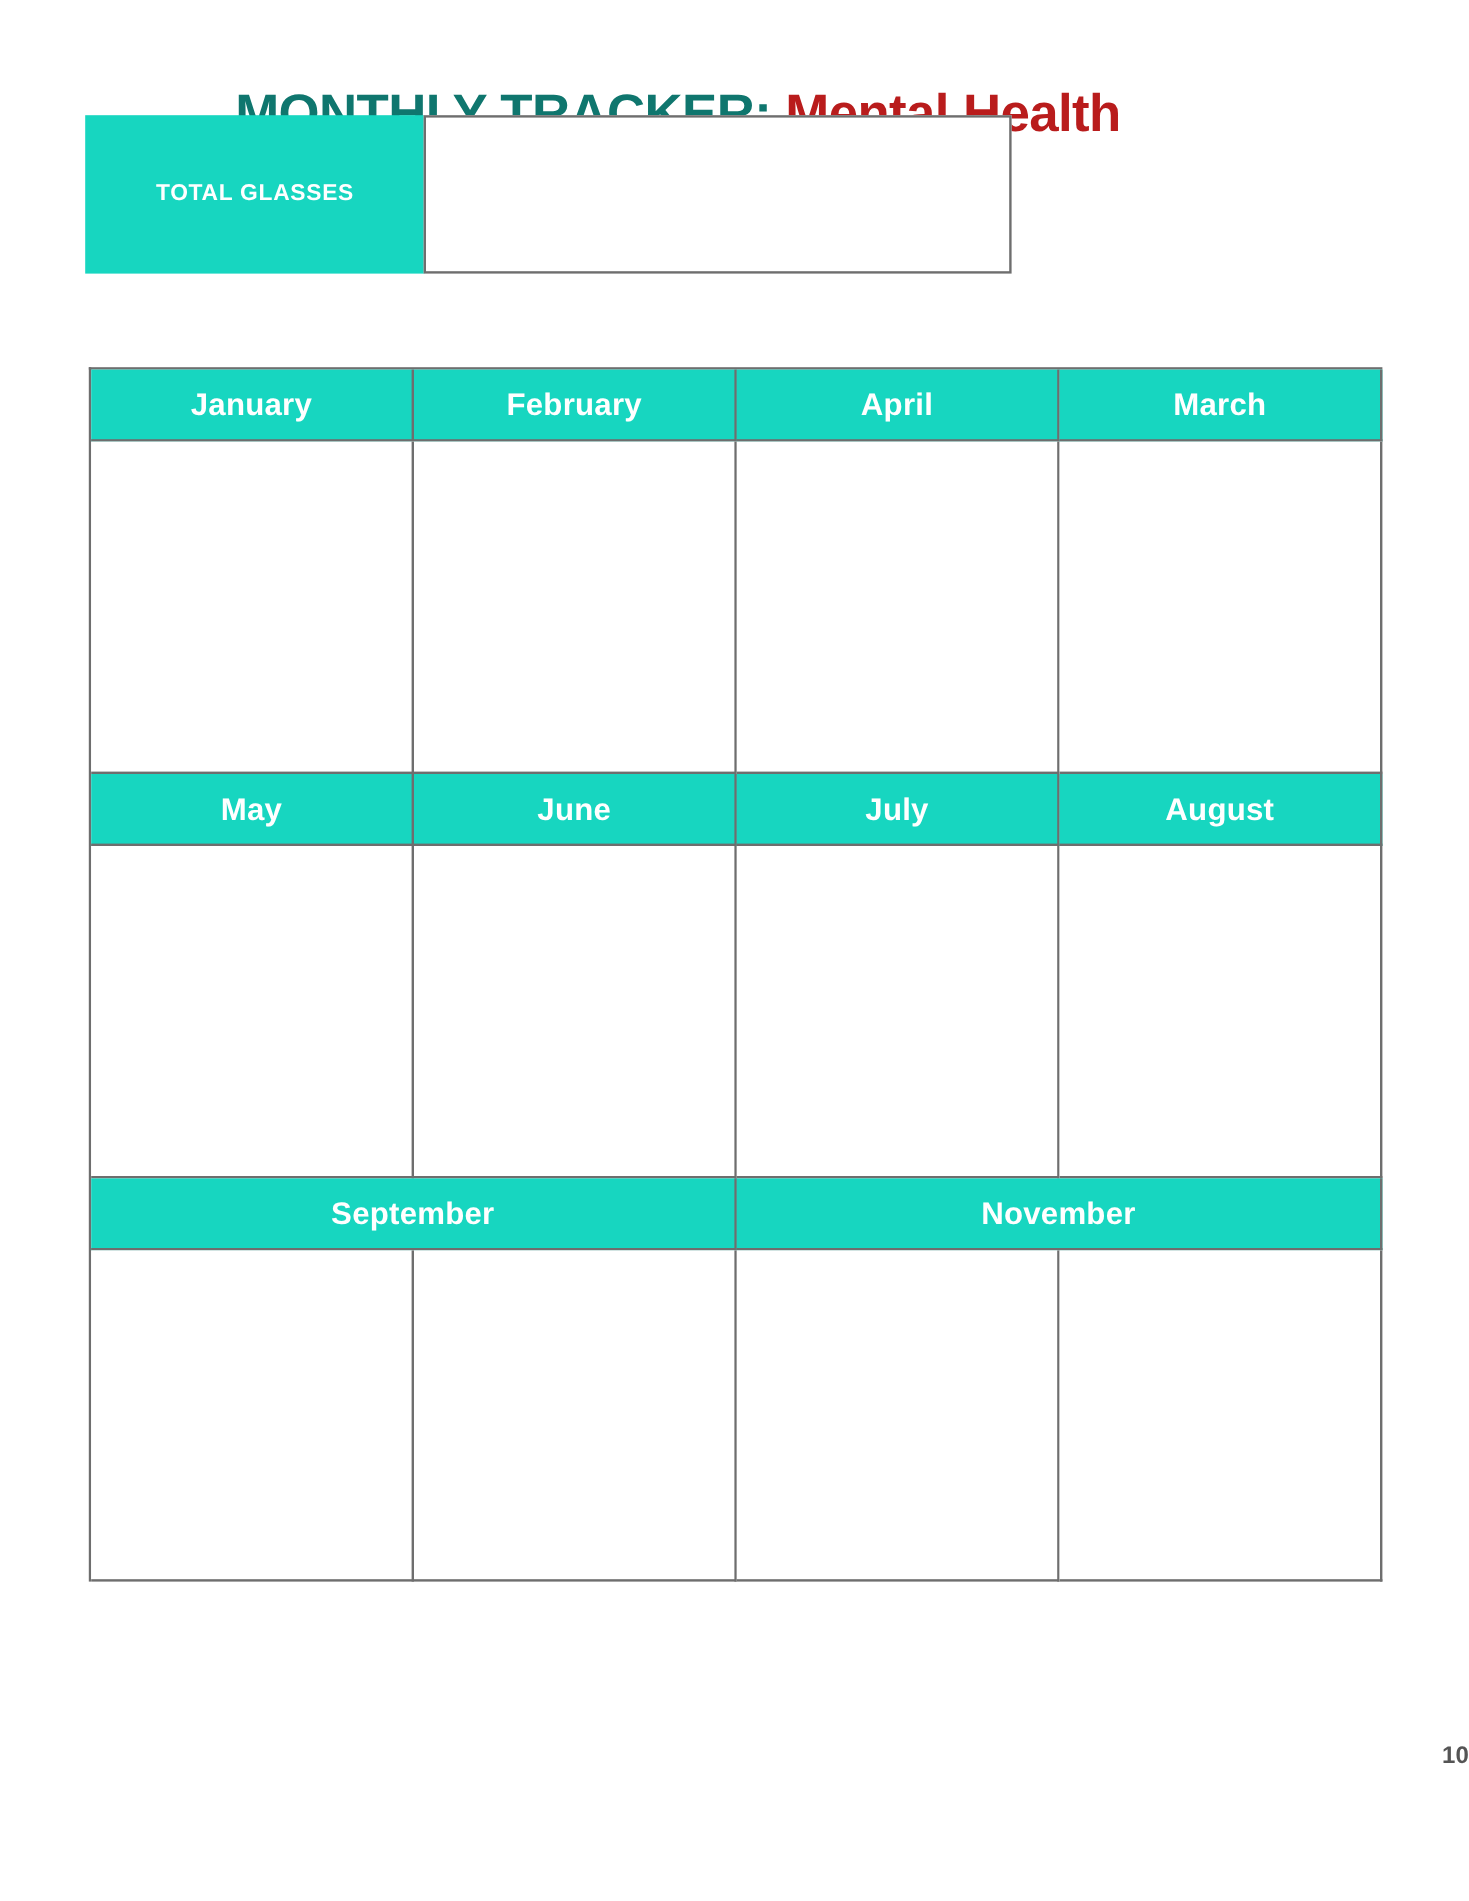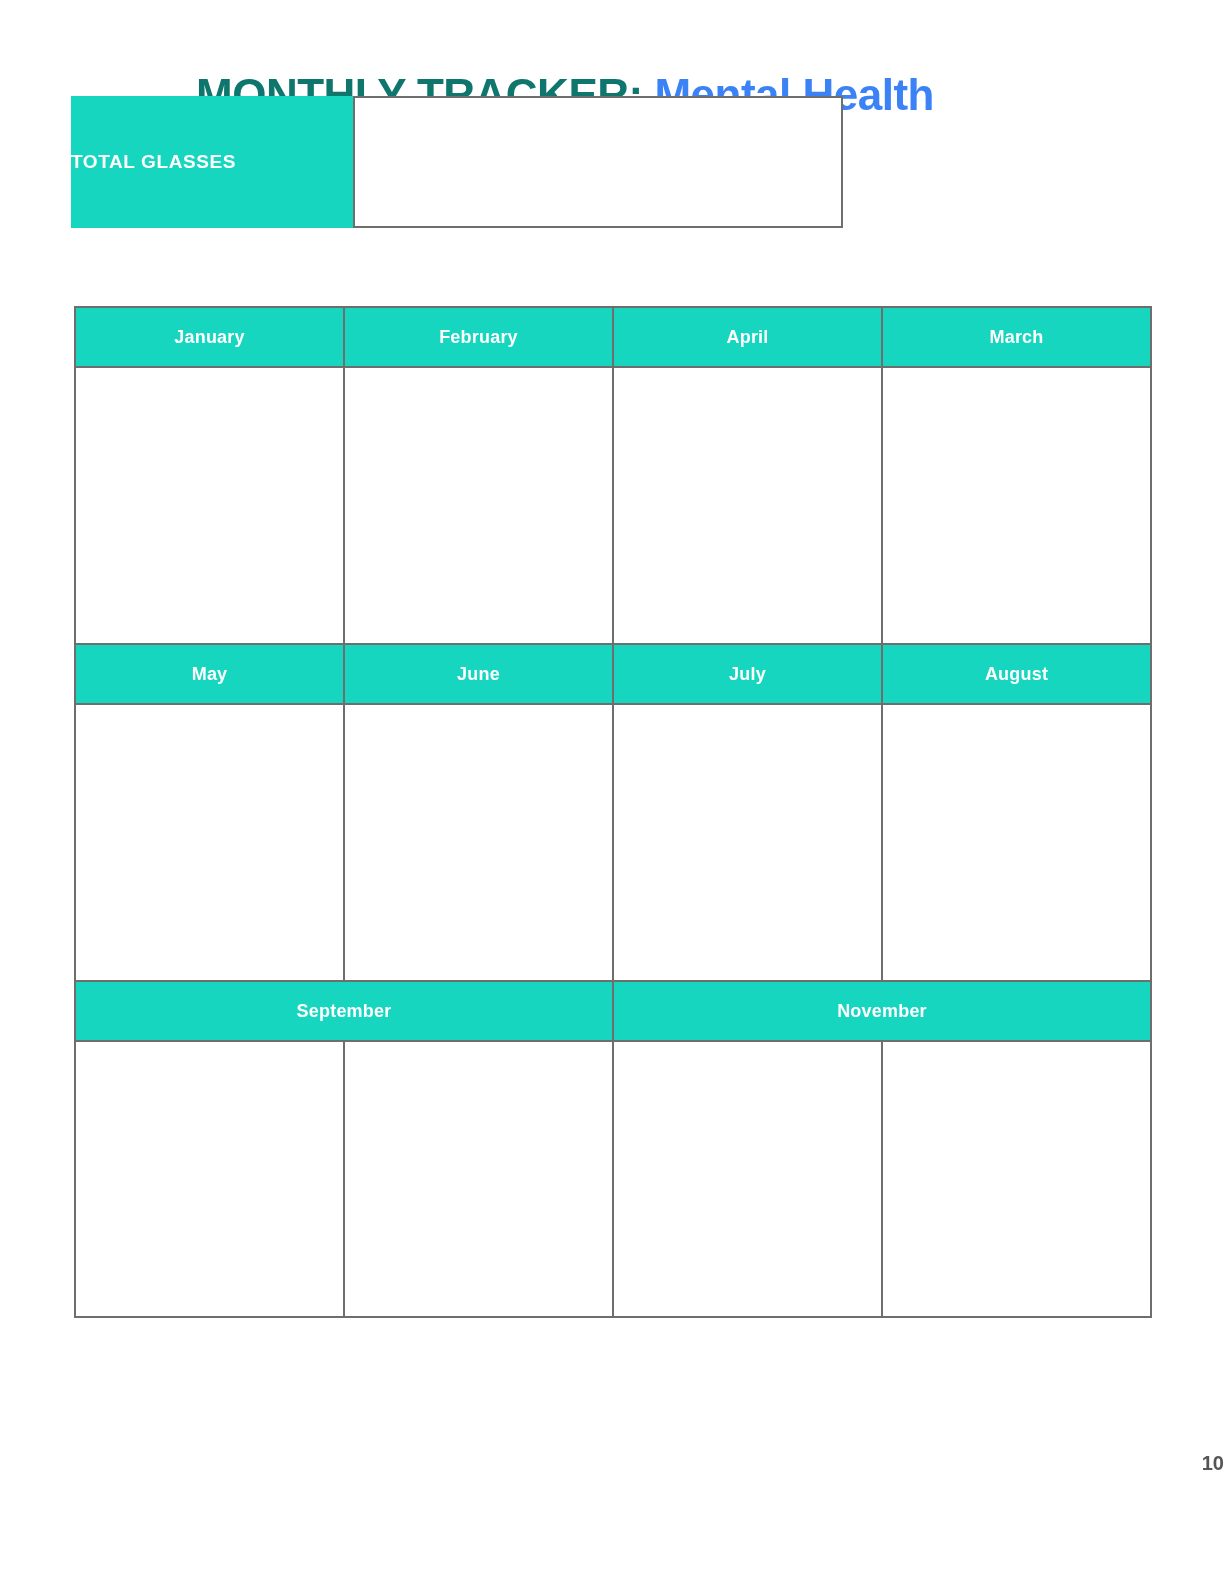--- a/index.html
+++ b/index.html
@@ -21,41 +21,42 @@
     left: 196px;
     top: 72px;
     font-size: 44px;
     font-weight: bold;
     letter-spacing: -0.5px;
     white-space: nowrap;
     line-height: 1.05;
     z-index: 1;
   }
   .title-accent { color: #0f766e; }
-  .title-main   { color: #3b82f6; }
+  .title-main   { color: #b91c1c; }
 
   
   .summary-block {
     position: absolute;
     left: 71px;
     top: 96px;
     width: 772px;
     height: 132px;
     z-index: 2;
   }
   .summary-label-cell {
     position: absolute;
     left: 0;
     top: 0;
     width: 283px;
     height: 132px;
     background: #17D6C0;
     box-sizing: border-box;
     display: flex;
     align-items: center;
+    justify-content: center;
   }
   .summary-label-cell span {
     color: #ffffff;
     font-size: 19px;
     font-weight: bold;
     letter-spacing: 0.6px;
   }
   .summary-value-cell {
     position: absolute;
     left: 282px;
@@ -97,21 +98,21 @@
   }
   .grid-cell {
     flex: 1 1 0;
     min-width: 0;
     border-right: 2px solid #6e6e6e;
     border-bottom: 2px solid #6e6e6e;
     box-sizing: border-box;
   }
   .month-name {
     color: #ffffff;
-    font-size: 18px;
+    font-size: 26px;
     font-weight: bold;
     letter-spacing: 0.2px;
   }
 
   
   .page-number {
     position: absolute;
     left: 0;
     top: 1452px;
     width: 1224px;

